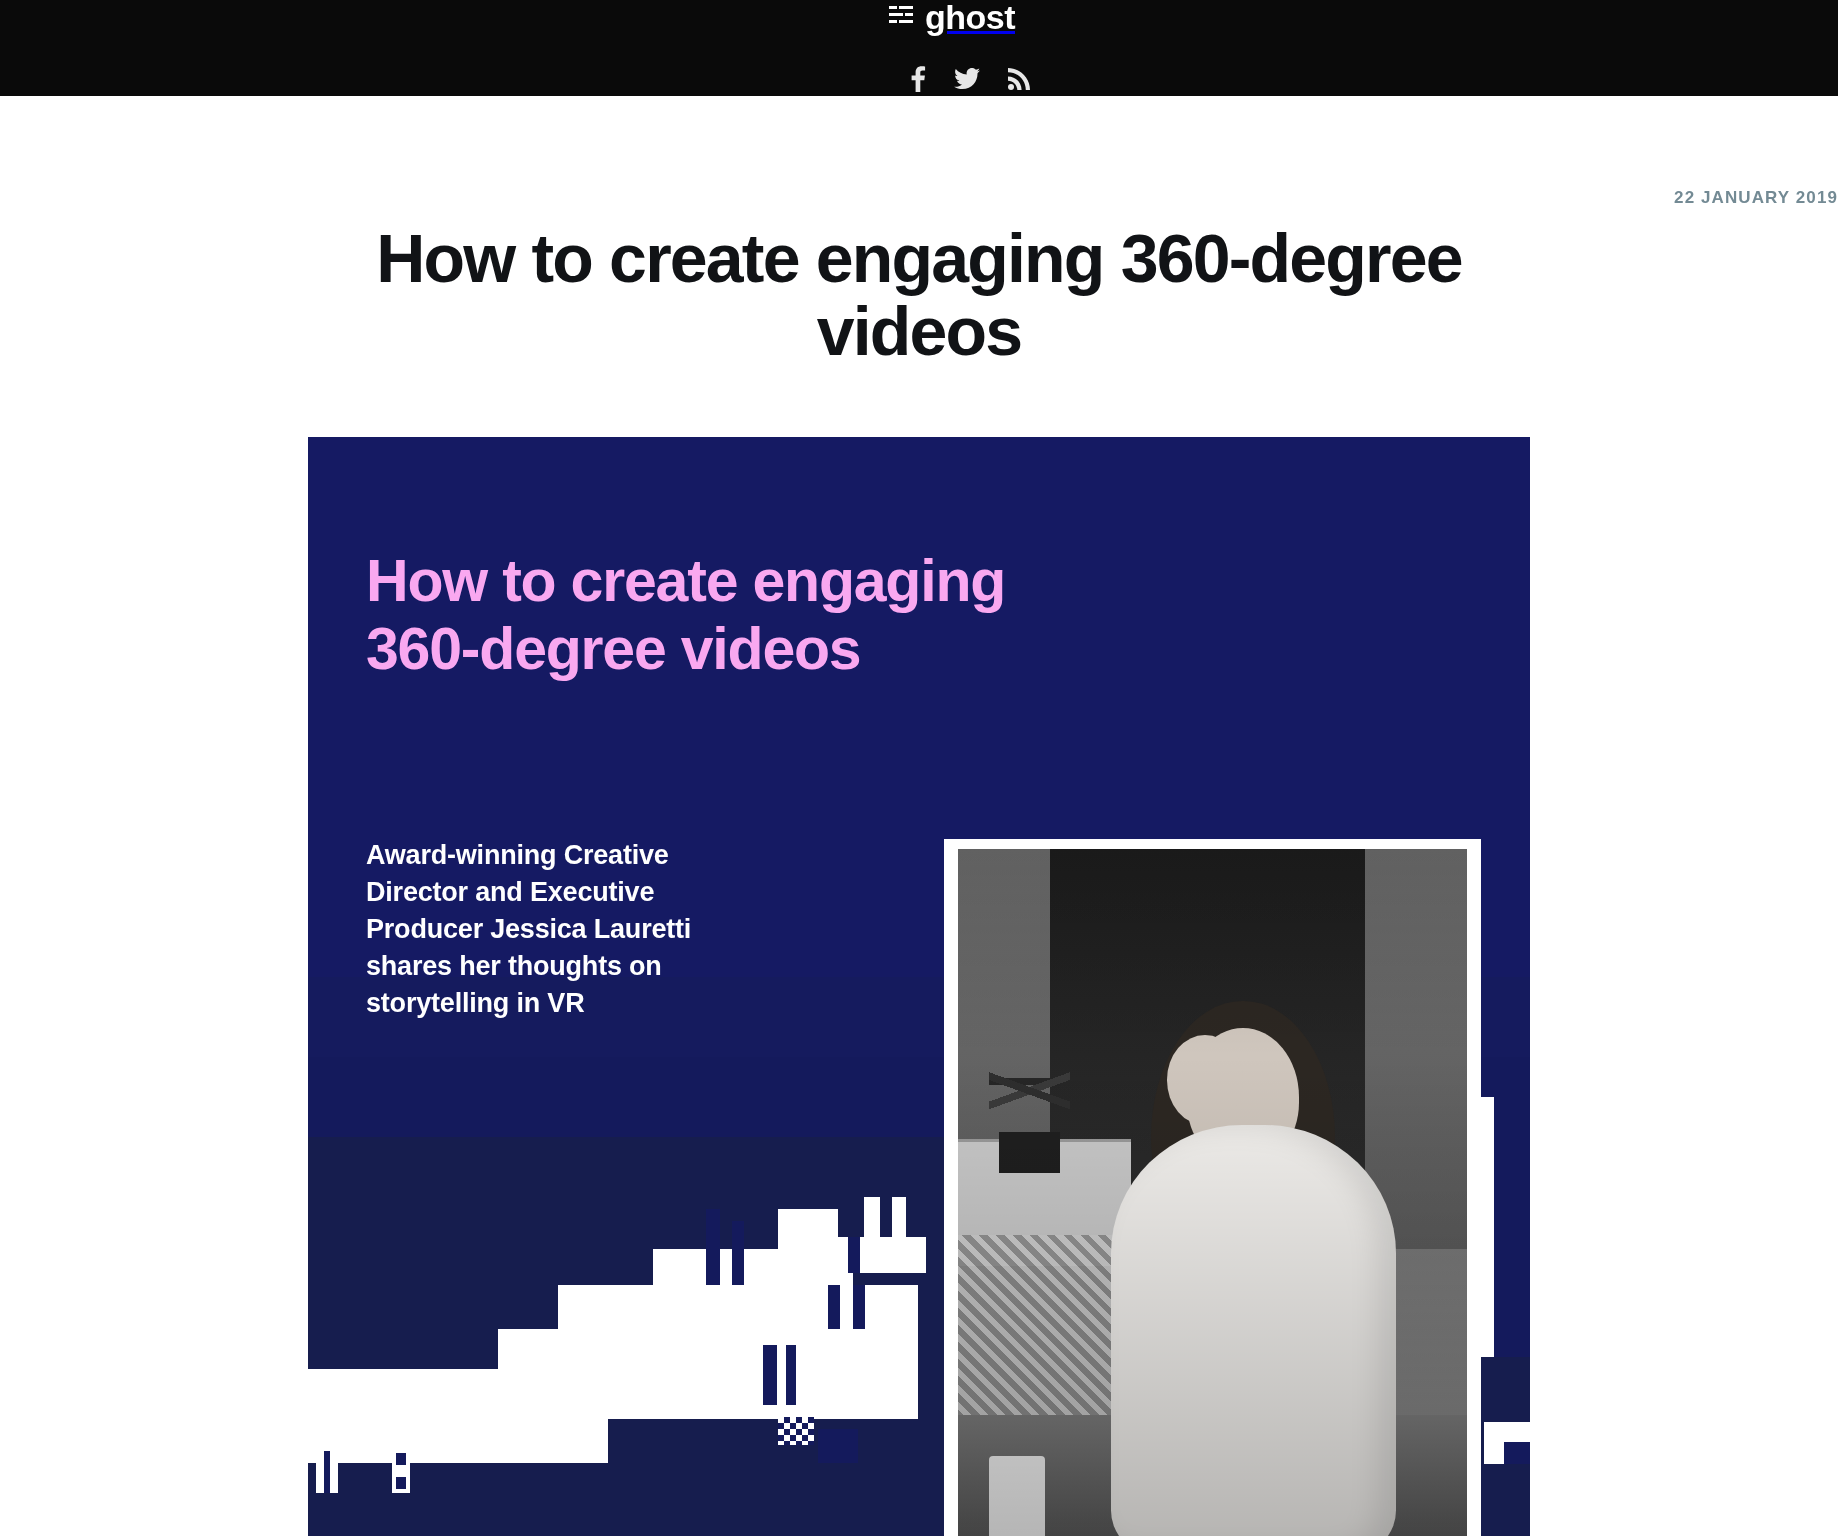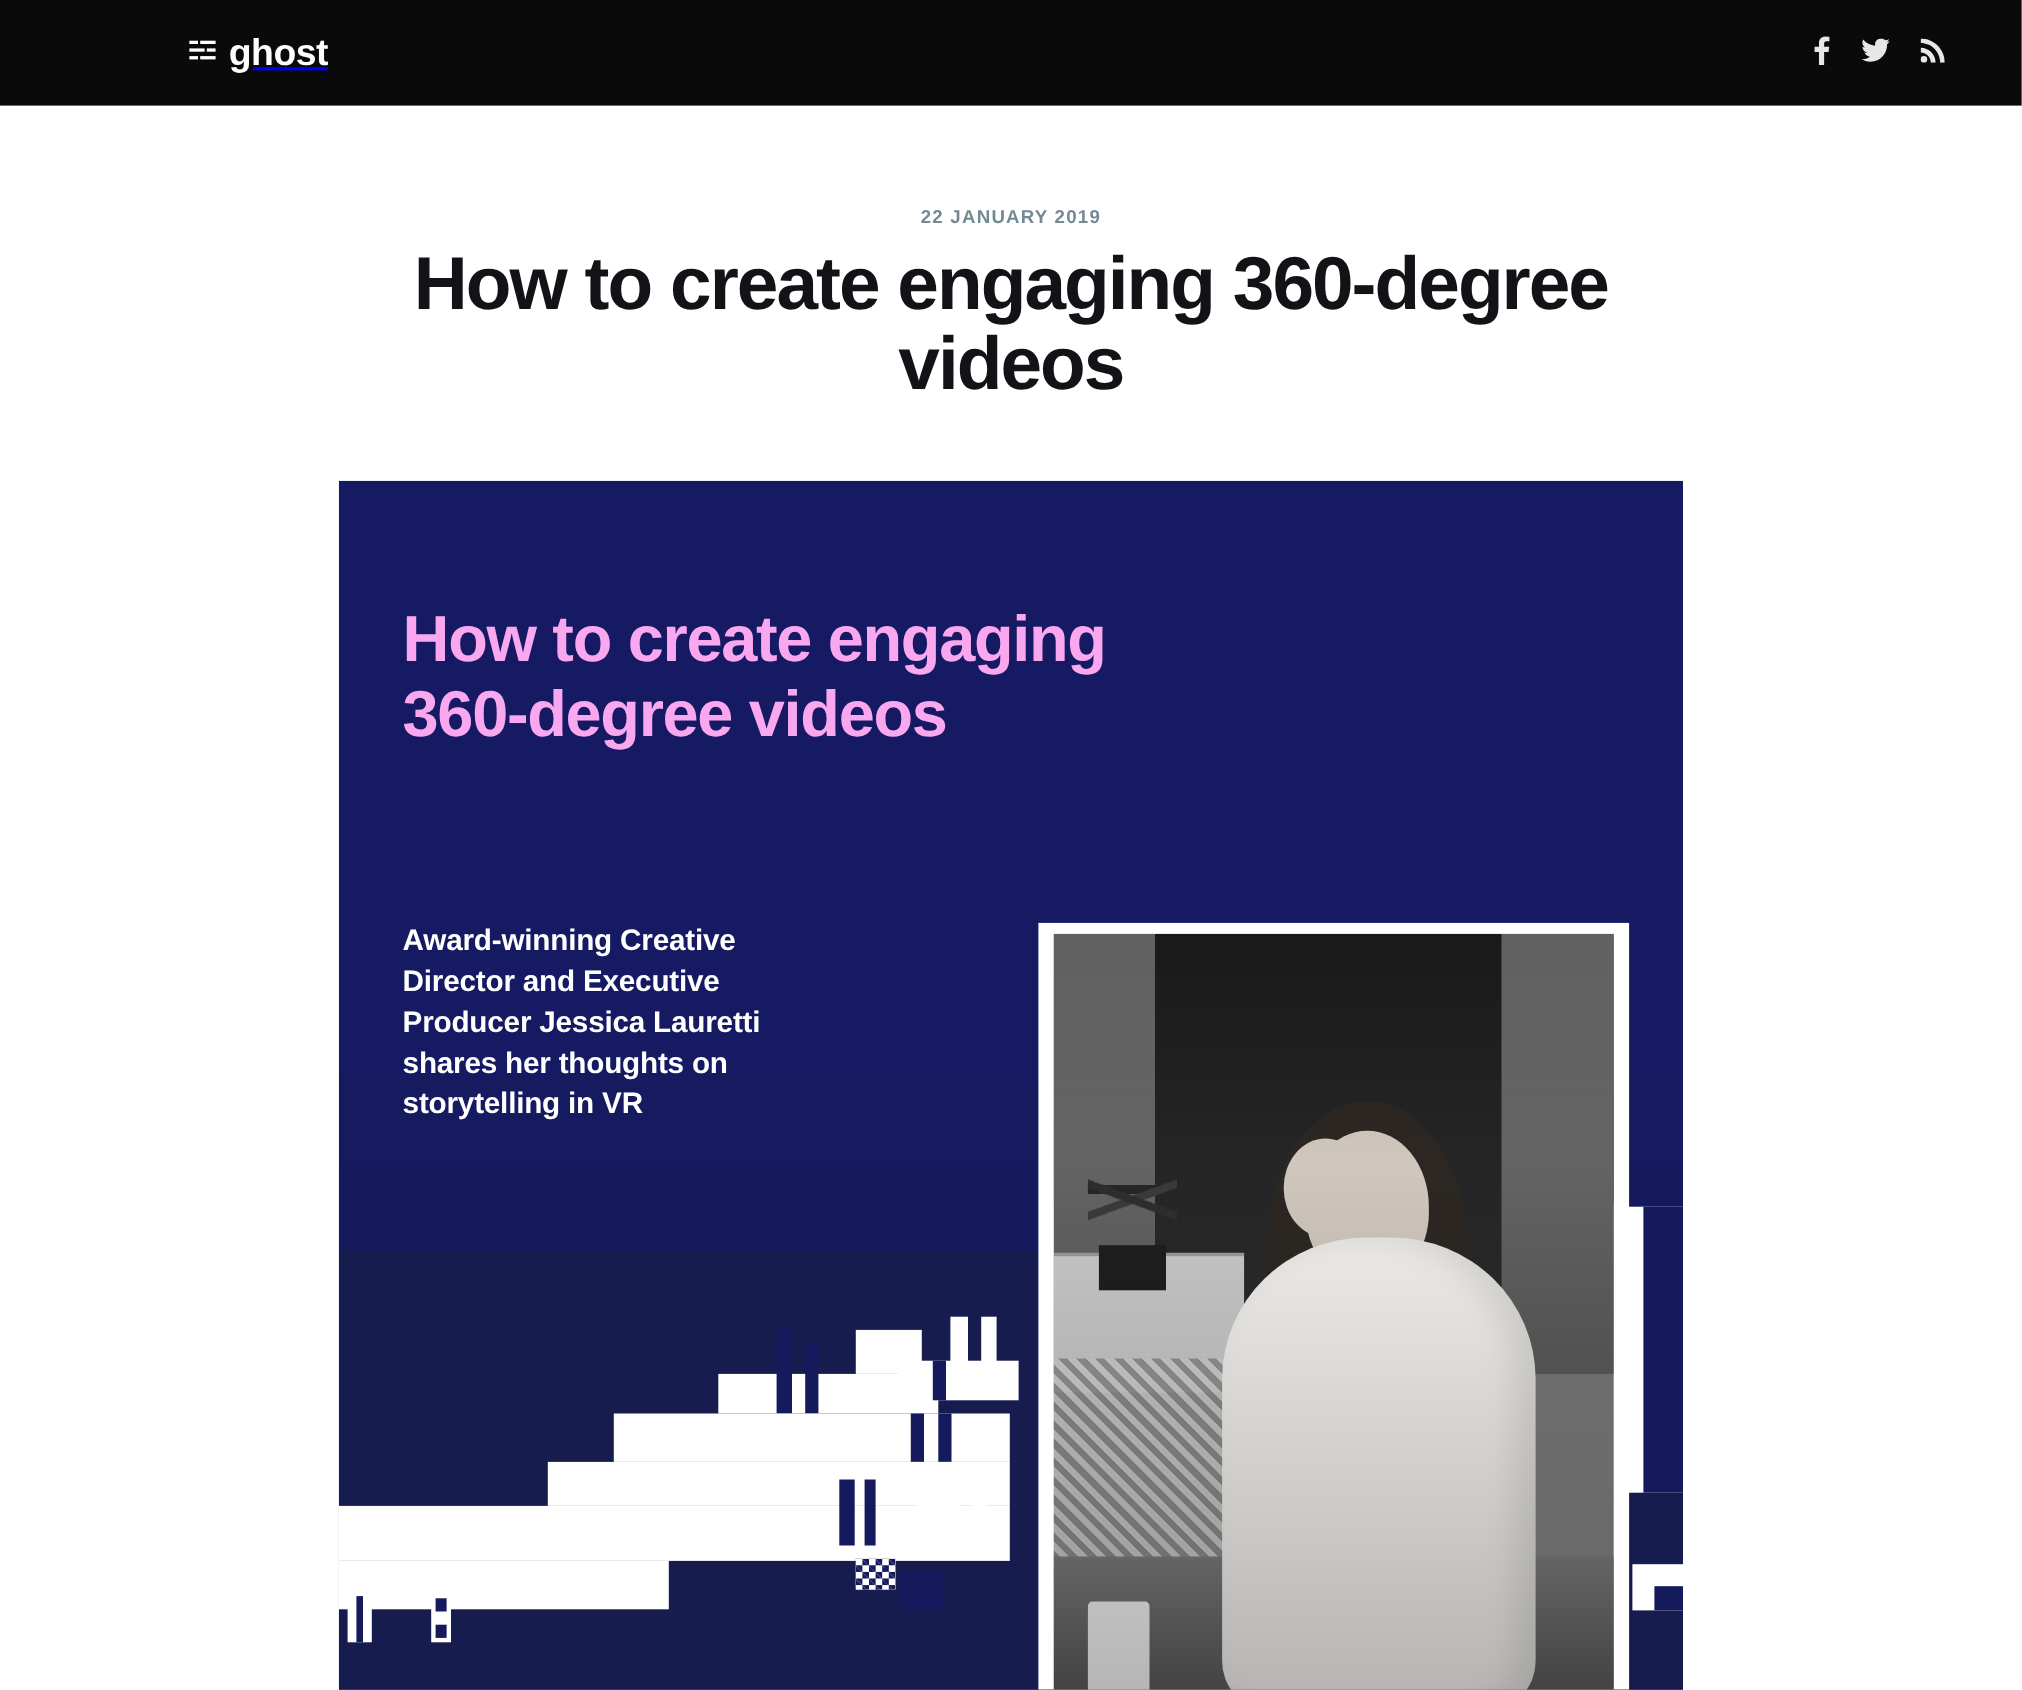--- a/index.html
+++ b/index.html
@@ -17,20 +17,21 @@
   }
 
   
   .site-header {
     background: #0a0a0a;
     height: 96px;
     display: flex;
     align-items: center;
     padding: 0 70px 0 172px;
     box-sizing: border-box;
+    flex-direction: column;
   }
   .brand {
     display: flex;
     align-items: center;
     gap: 10px;
     margin-right: 36px;
   }
   .brand-mark {
     display: block;
   }
@@ -75,21 +76,22 @@
   .post-head {
     text-align: center;
     padding: 92px 0 0;
   }
   .post-date {
     color: #738a94;
     font-size: 17px;
     font-weight: 700;
     letter-spacing: 1.1px;
     text-transform: uppercase;
-    margin: 0 16px 14px;
+    margin: 0 0 14px;
+    text-align: right;
   }
   .post-title {
     margin: 0 auto;
     max-width: 1260px;
     font-size: 68px;
     line-height: 1.08;
     font-weight: 700;
     letter-spacing: -1.8px;
     color: #111316;
   }

